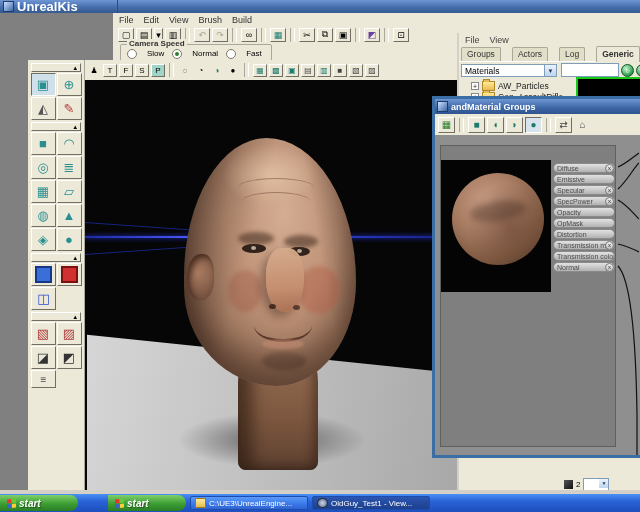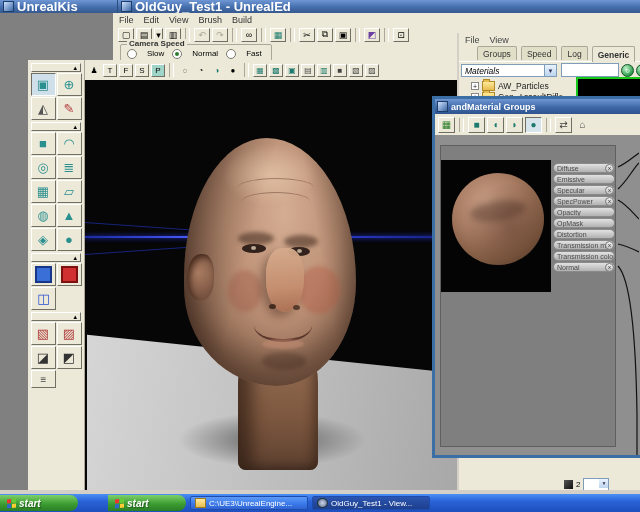--- a/index.html
+++ b/index.html
@@ -113,27 +113,27 @@
          border-bottom:3px solid rgba(80,44,34,.85);border-radius:0 0 50% 50%/0 0 90% 90%;}
   .lip{position:absolute;left:82px;top:201px;width:42px;height:10px;border-radius:50%;
        background:rgba(196,140,114,.55);filter:blur(1px);}
   .chin{position:absolute;left:82px;top:214px;width:44px;height:18px;border-radius:50%;
         background:rgba(40,22,14,.28);filter:blur(2px);}
 
   
   .browser{position:absolute;left:457px;top:33px;width:183px;height:457px;background:#ece9d8;
            border-left:2px solid #d4d0c8;box-sizing:border-box;}
   .br-menu{height:13px;display:flex;gap:10px;align-items:center;padding-left:6px;font-size:9px;color:#444;}
-  .br-tabs{height:15px;display:flex;align-items:flex-start;padding-left:2px;gap:4px;margin-left:16px;}
+  .br-tabs{height:15px;display:flex;align-items:center;padding-left:2px;gap:11px;}
   .br-tab{height:13px;padding:0 5px;font-size:8.5px;display:flex;align-items:center;
           background:#e2dfc8;border:1px solid #aca899;border-bottom:none;border-radius:2px 2px 0 0;color:#333;}
   .br-tab.active{height:15px;background:#ece9d8;font-weight:bold;}
   .br-body{border-top:1px solid #fff;padding:2px;}
   .combo{width:96px;height:13px;background:#fff;border:1px solid #7f9db9;display:flex;align-items:center;
-         justify-content:space-between;font-size:8.5px;padding-left:3px;box-sizing:border-box;font-style:italic;}
+         justify-content:space-between;font-size:8.5px;padding-left:3px;box-sizing:border-box;}
   .combo .drop{width:11px;height:11px;background:linear-gradient(#eaf3fd,#bcd4ee);border-left:1px solid #7f9db9;
                display:flex;align-items:center;justify-content:center;font-size:6px;color:#335;}
   .searchrow{position:absolute;left:102px;top:30px;display:flex;align-items:center;gap:2px;}
   .searchbox{width:56px;height:12px;background:#fff;border:1px solid #7f9db9;}
   .greenbtn{width:11px;height:11px;border-radius:50%;background:radial-gradient(circle at 35% 30%,#bdf0c8,#2f9e4f 70%,#166a30);
             border:1px solid #0f5526;display:flex;align-items:center;justify-content:center;font-size:6px;color:#eaffea;}
   .tree{margin-top:4px;font-size:8.5px;color:#222;}
   .tree-row{display:flex;align-items:center;gap:3px;height:10px;margin-bottom:1px;}
   .pm{width:8px;height:8px;border:1px solid #888;background:#fff;font-size:7px;line-height:7px;text-align:center;box-sizing:border-box;}
   .folder{width:11px;height:8px;background:linear-gradient(#ffe99a,#e7bc4f);border:1px solid #b08a2a;position:relative;}
@@ -204,24 +204,20 @@
 </head>
 <body>
 
 <div id="screen">
 
   <div class="titlebar">
     <div class="titleseg seg-left">
       <span class="wicon"></span>
       <span>UnrealKis</span>
     </div>
-    <div class="titleseg">
-      <span class="wicon"></span>
-      <span>OldGuy_Test1 - UnrealEd</span>
-    </div>
   </div>
 
   <div class="menubar">
     <span>File</span>
     <span>Edit</span>
     <span>View</span>
     <span>Brush</span>
     <span>Build</span>
   </div>
 
@@ -473,21 +469,21 @@
     </div>
   </div>
 
   <div class="browser">
     <div class="br-menu">
       <span>File</span>
       <span>View</span>
     </div>
     <div class="br-tabs">
       <span class="br-tab">Groups</span>
-      <span class="br-tab">Speed</span>
+      <span class="br-tab">Actors</span>
       <span class="br-tab">Log</span>
       <span class="br-tab active">Generic</span>
     </div>
     <div class="br-body">
       <div class="combo">
         <span>Materials</span>
         <span class="drop">▼</span>
       </div>
       <div class="searchrow">
         <span class="searchbox" title=""></span>

